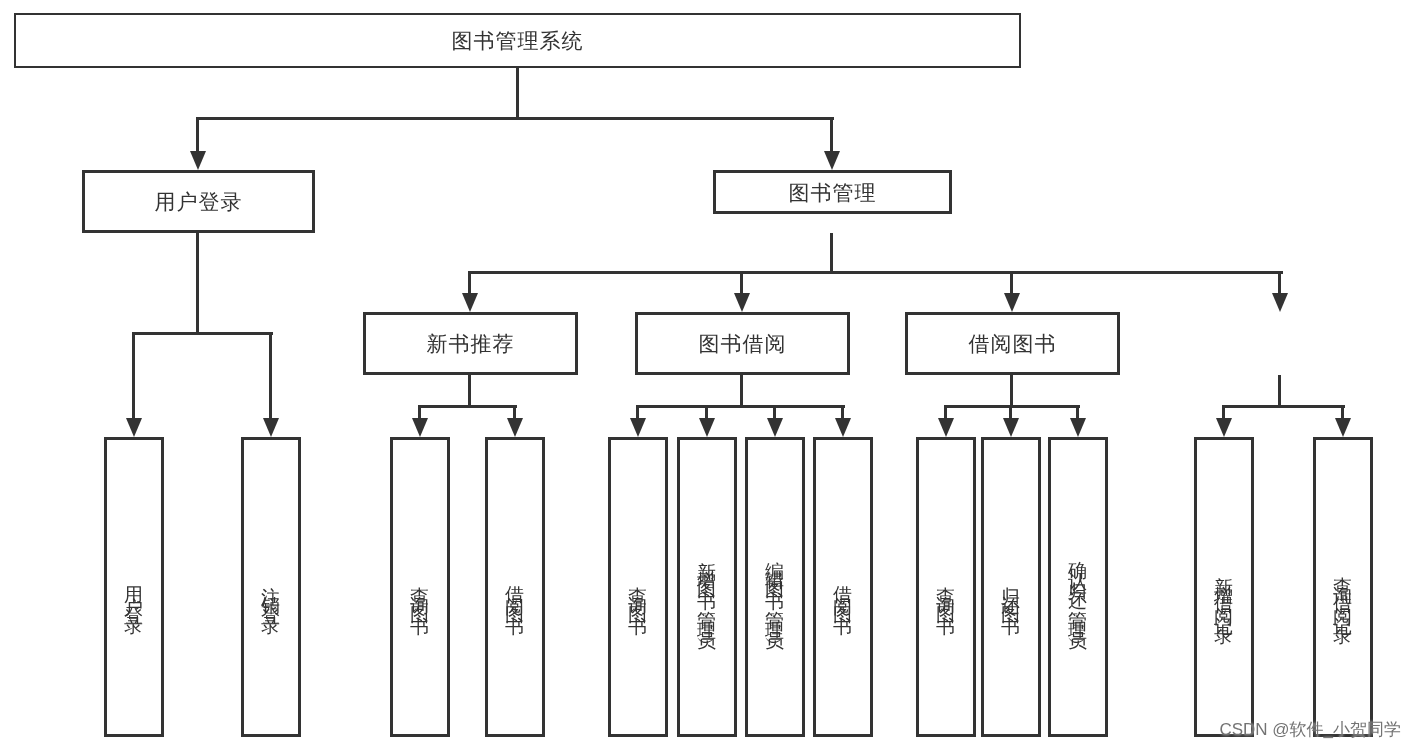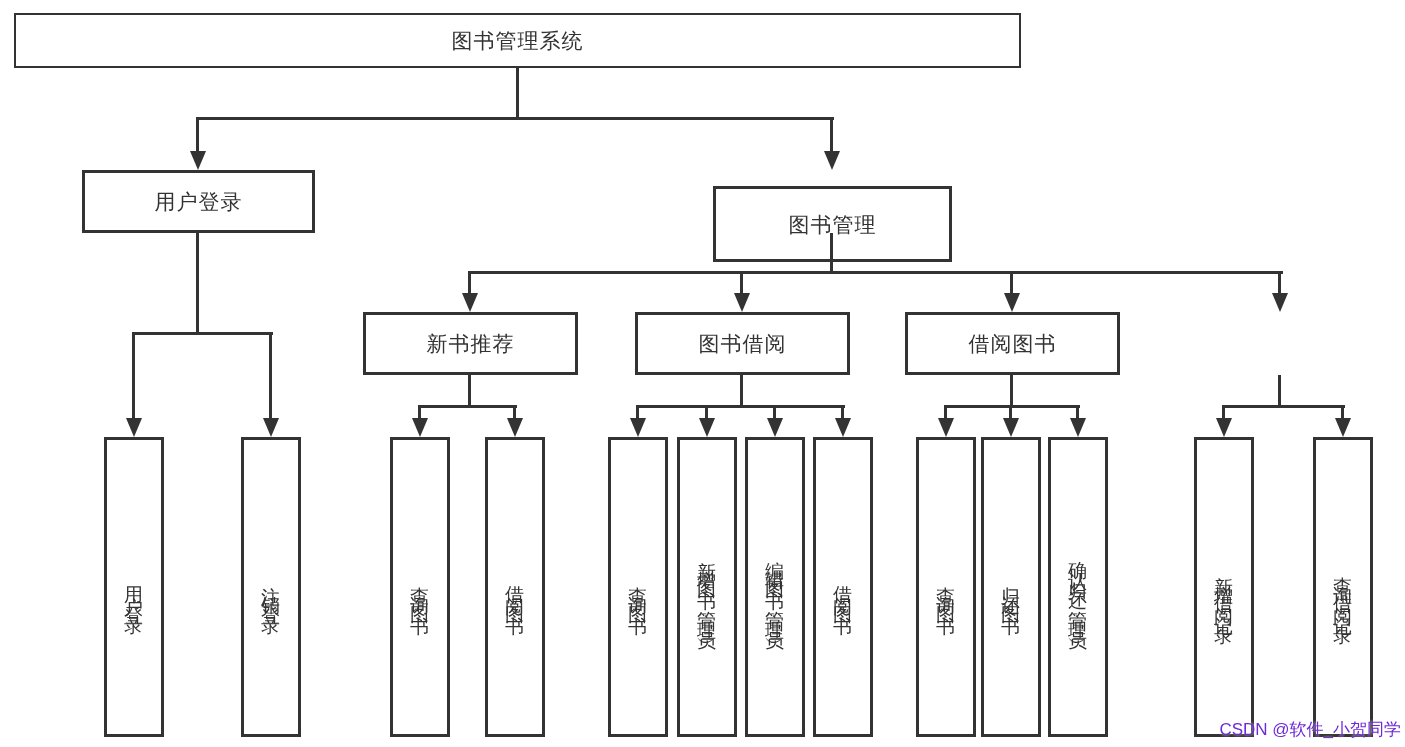--- a/index.html
+++ b/index.html
@@ -42,42 +42,42 @@
     width: 0; height: 0;
     border-left: 8px solid transparent;
     border-right: 8px solid transparent;
     border-top: 19px solid #333333;
   }
   .watermark {
     position: absolute;
     top: 718px;
     right: 4px;
     font-size: 17px;
-    color: #6d28d9;
+    color: #737373;
     text-shadow: 0 0 3px rgba(255,255,255,0.85);
     white-space: nowrap;
     z-index: 10;
   }
 </style>
 </head>
 <body>
 
 <div id="canvas">
 
   <div class="box hbox root" style="left:14px; top:13px; width:1007px; height:55px;text-align:right;">图书管理系统</div>
 
   <div class="vline" style="left:516px; top:68px; height:50px;"></div>
   <div class="hline" style="left:196px; top:117px; width:638px;"></div>
   <div class="vline" style="left:196px; top:117px; height:34px;"></div>
   <div class="arrow" style="left:190px; top:151px;"></div>
   <div class="vline" style="left:830px; top:117px; height:34px;"></div>
   <div class="arrow" style="left:824px; top:151px;"></div>
 
   <div class="box hbox" style="left:82px; top:170px; width:233px; height:63px;">用户登录</div>
-  <div class="box hbox" style="left:713px; top:186px; width:239px; height:76px;">图书管理</div>
+  <div class="box hbox" style="left:713px; top:170px; width:239px; height:44px;">图书管理</div>
 
   <div class="vline" style="left:196px; top:233px; height:100px;"></div>
   <div class="hline" style="left:132px; top:332px; width:141px;"></div>
   <div class="vline" style="left:132px; top:332px; height:86px;"></div>
   <div class="arrow" style="left:126px; top:418px;"></div>
   <div class="vline" style="left:269px; top:332px; height:86px;"></div>
   <div class="arrow" style="left:263px; top:418px;"></div>
 
   <div class="vline" style="left:830px; top:233px; height:39px;"></div>
   <div class="hline" style="left:468px; top:271px; width:815px;"></div>

